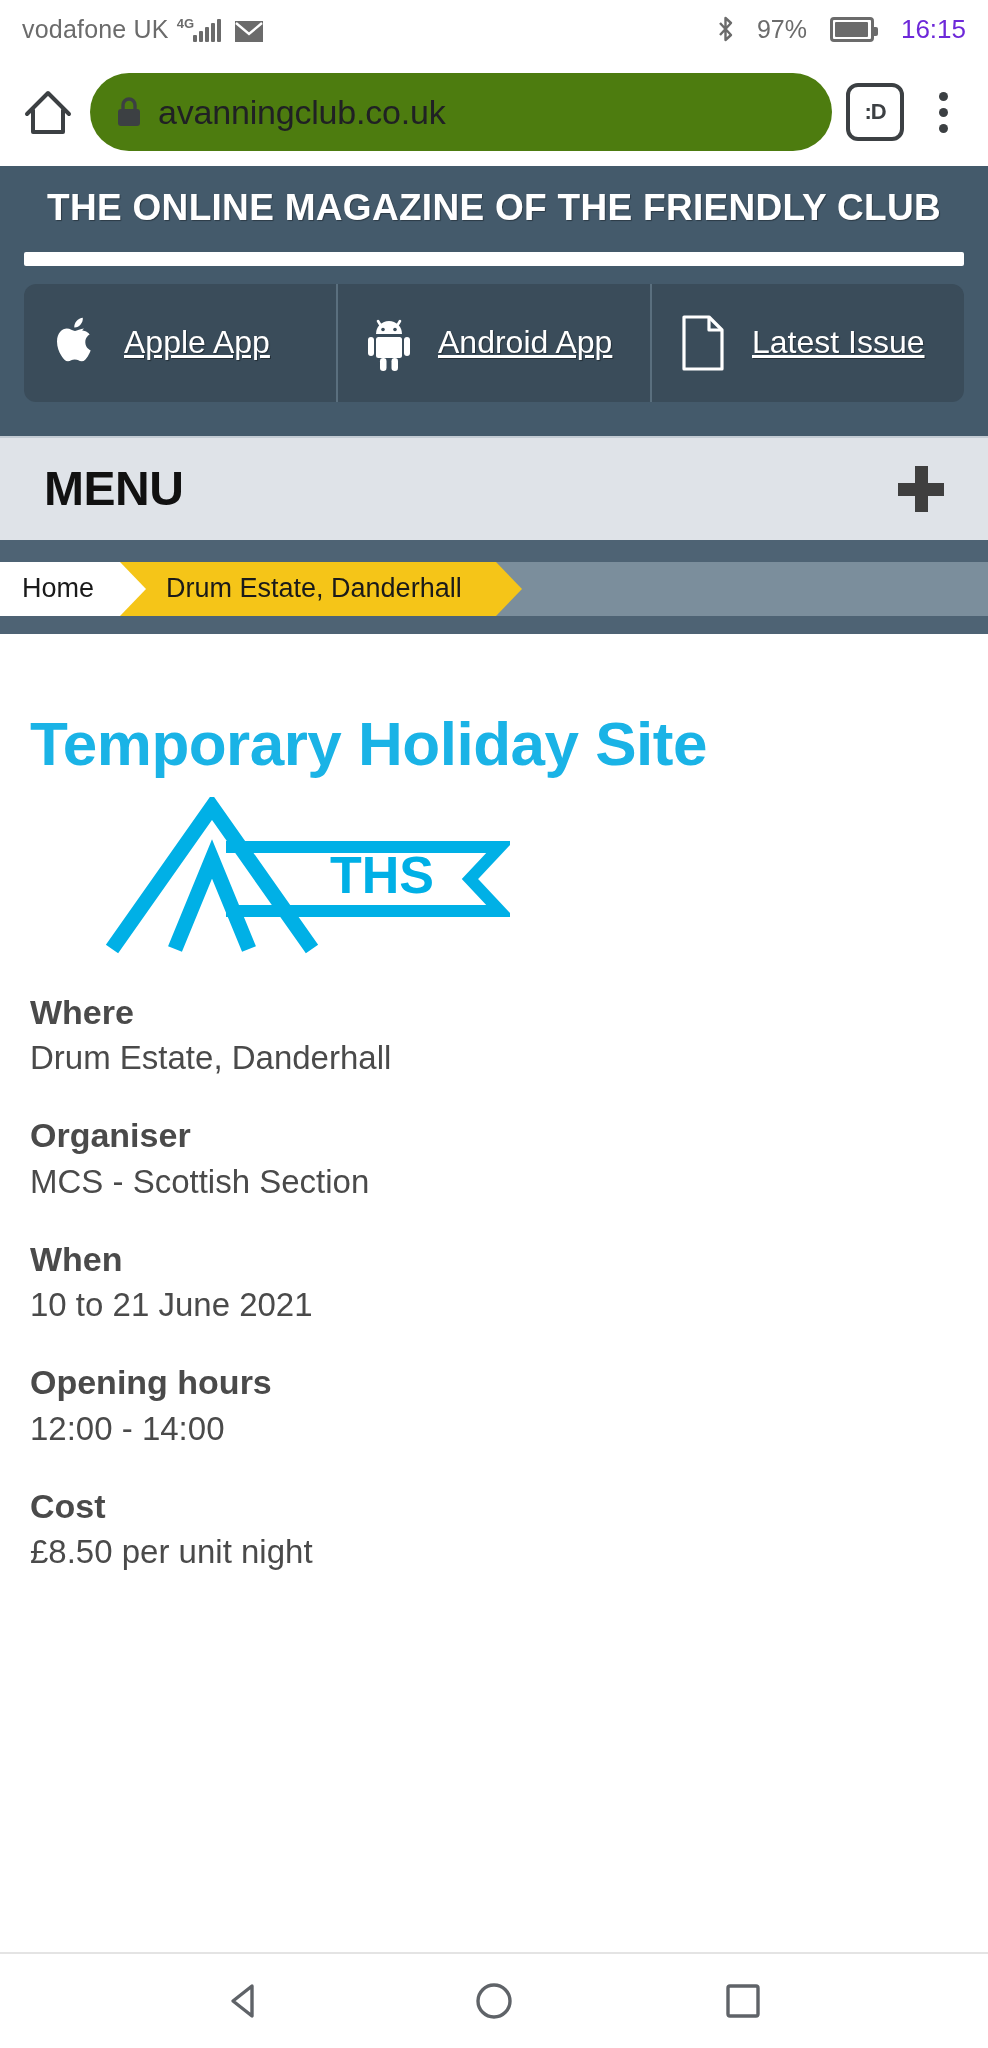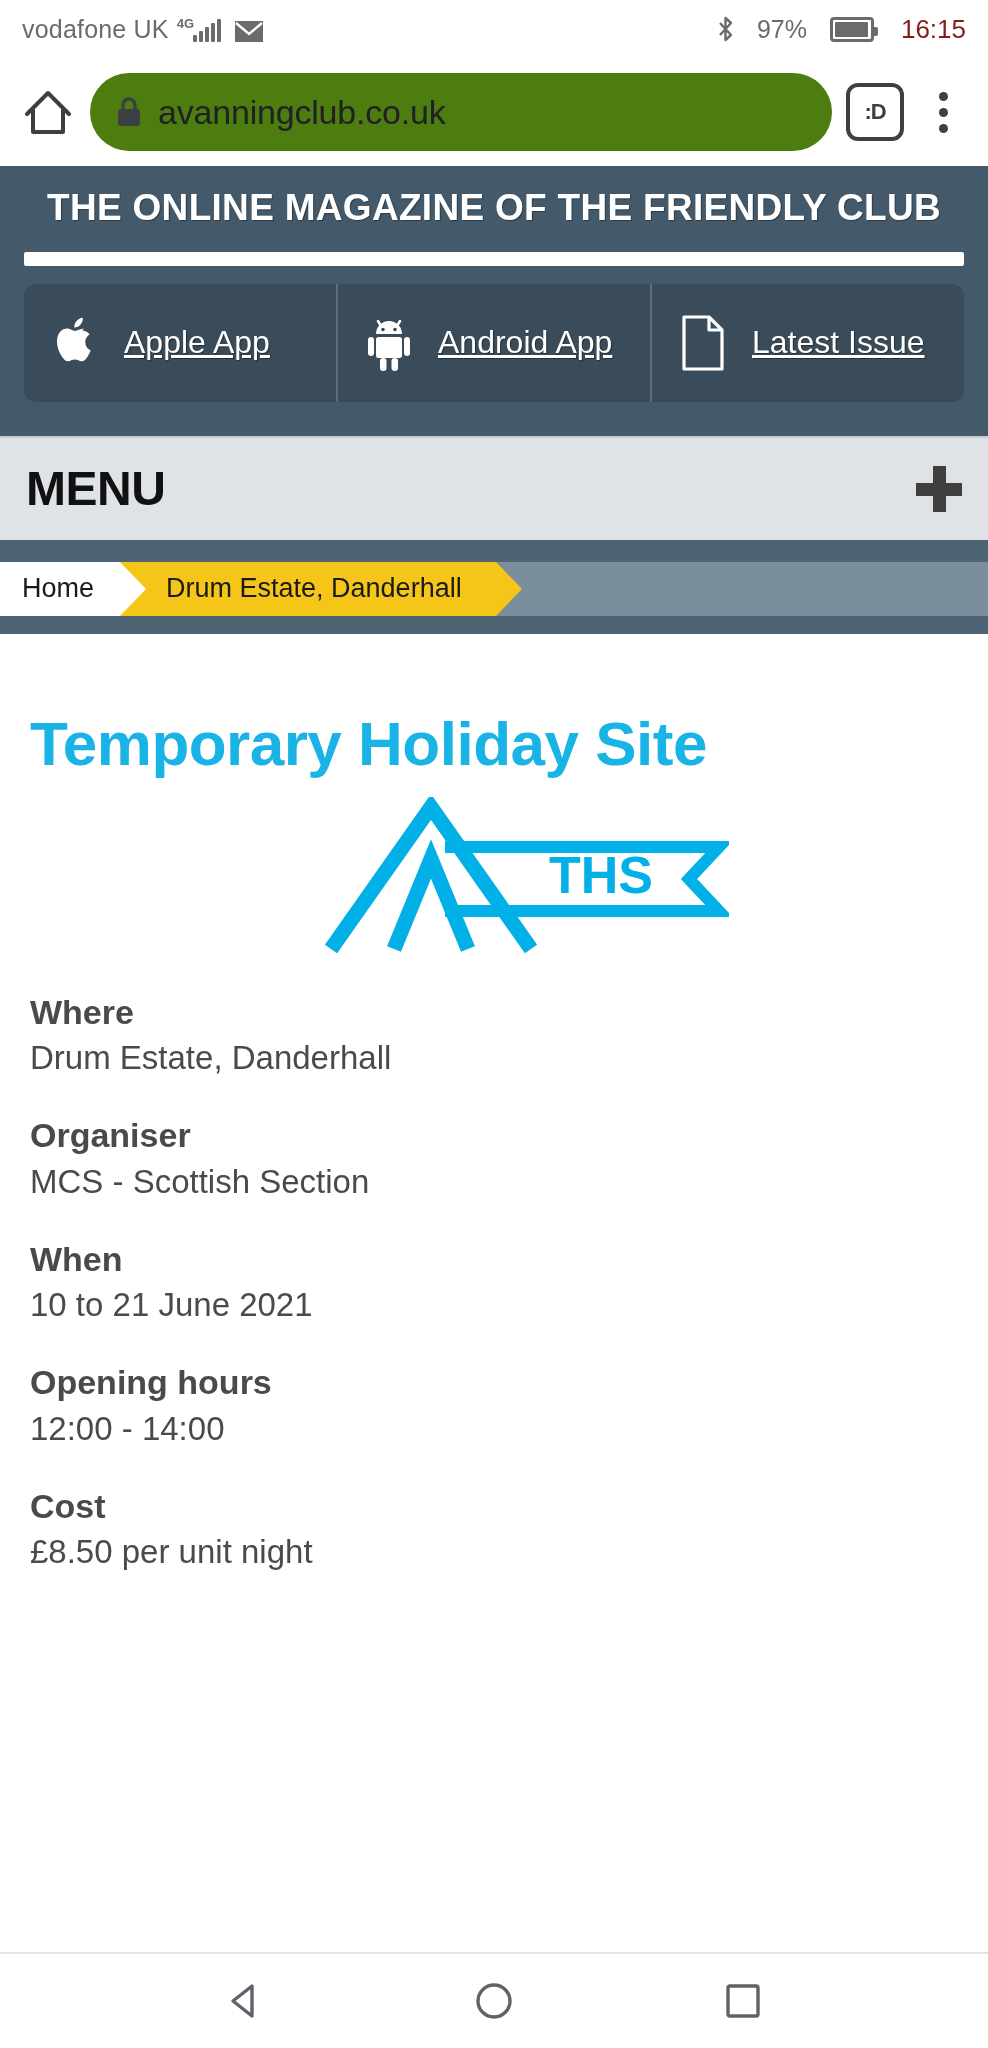--- a/index.html
+++ b/index.html
@@ -27,21 +27,21 @@
   .bars i { display:block; width:4px; background:#6b6b6b; border-radius:1px;}
   .bars i:nth-child(1){height:7px;} .bars i:nth-child(2){height:11px;}
   .bars i:nth-child(3){height:15px;} .bars i:nth-child(4){height:19px;} .bars i:nth-child(5){height:23px;}
   .mailicon { width:28px;height:21px; margin-left:8px; margin-bottom:2px;}
   .sb-right { display:flex; align-items:center; gap:23px; }
   .bt { width:17px; height:26px;}
   .batt-pct { font-size:25px; color:#6b6b6b;}
   .battery { width:44px;height:25px;border:3px solid #6b6b6b;border-radius:4px;position:relative;display:flex;align-items:center;padding:2px;}
   .battery::after{content:"";position:absolute;right:-7px;top:7px;width:4px;height:9px;background:#6b6b6b;border-radius:0 2px 2px 0;}
   .battery b{display:block;height:100%;width:97%;background:#6b6b6b;border-radius:1px;}
-  .clock { font-size:26px; color:#7f1d1d; margin-left:4px;}
+  .clock { font-size:26px; color:#6d28d9; margin-left:4px;}
 
   
   .browserbar {
     height: 108px; flex:0 0 108px;
     background:#ffffff;
     display:flex; align-items:center;
     padding: 0 20px;
     gap: 14px;
   }
   .home-btn{width:56px;height:56px;display:flex;align-items:center;justify-content:center;flex:0 0 auto;}
@@ -73,21 +73,21 @@
   }
   .appbtn:last-child{border-right:none;}
   .appbtn .ic{flex:0 0 auto;width:58px;display:flex;align-items:center;justify-content:center;}
   .appbtn .lbl{font-size:32px;line-height:1.1;text-shadow:1px 1px 1px rgba(0,0,0,.4);text-decoration:underline;}
   .header-pad{background:#445a6b;height:34px;flex:0 0 auto;}
 
   
   .menubar{
     background:#dfe3e8; height:104px; flex:0 0 104px;
     display:flex;align-items:center;justify-content:space-between;
-    padding:0 26px; border-top:2px solid #c3cbd3;
+    padding:0 44px; border-top:2px solid #c3cbd3;
   }
   .menulabel{font-size:48px;font-weight:700;color:#111;letter-spacing:-0.5px;}
   .plus{position:relative;width:46px;height:46px;}
   .plus::before,.plus::after{content:"";position:absolute;background:#3f3f3f;}
   .plus::before{left:17px;top:0;width:13px;height:46px;}
   .plus::after{top:17px;left:0;height:13px;width:46px;}
 
   
   .crumbzone{background:#4e6374;flex:0 0 auto;padding:22px 0 18px 0;}
   .crumbs{display:flex;height:54px;background:#7b8e9c;}
@@ -102,21 +102,21 @@
   .c-mid::after{border-left:26px solid #d8dade;}
   .c-active{background:#f5c518;padding-left:46px;padding-right:34px;}
   .c-active::after{border-left:26px solid #f5c518;}
 
   
   .content{flex:1 1 auto;background:#fff;padding:0 30px;position:relative;overflow:hidden;}
   .page-title{
     color:#1ab3e6;font-size:62px;font-weight:700;letter-spacing:-0.5px;
     margin-top:74px;
   }
-  .logo-row{display:flex;justify-content:center;margin-top:18px;padding-right:10px;}
+  .logo-row{display:flex;justify-content:flex-start;margin-top:18px;padding-right:10px;}
   .ths-logo{width:480px;height:160px;}
 
   .detail{margin-top:34px;}
   .detail:first-of-type{margin-top:40px;}
   .d-label{font-size:34px;font-weight:700;color:#4a4a4a;line-height:1.25;}
   .d-value{font-size:33px;color:#4a4a4a;line-height:1.3;margin-top:4px;max-width:430px;}
 
   
   .navbar{
     flex:0 0 96px;height:96px;background:#ffffff;border-top:2px solid #e4e4e4;

